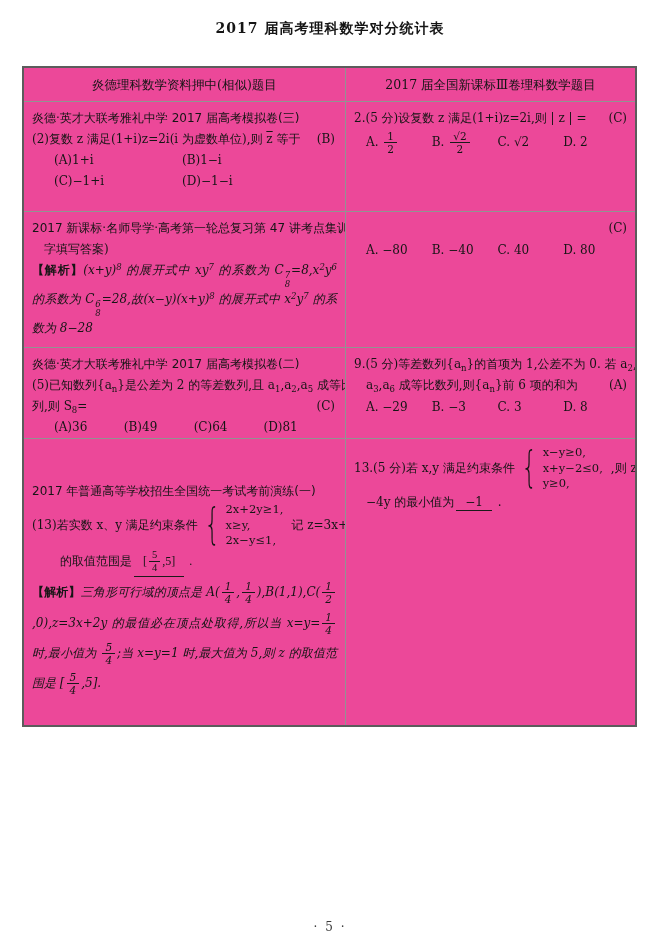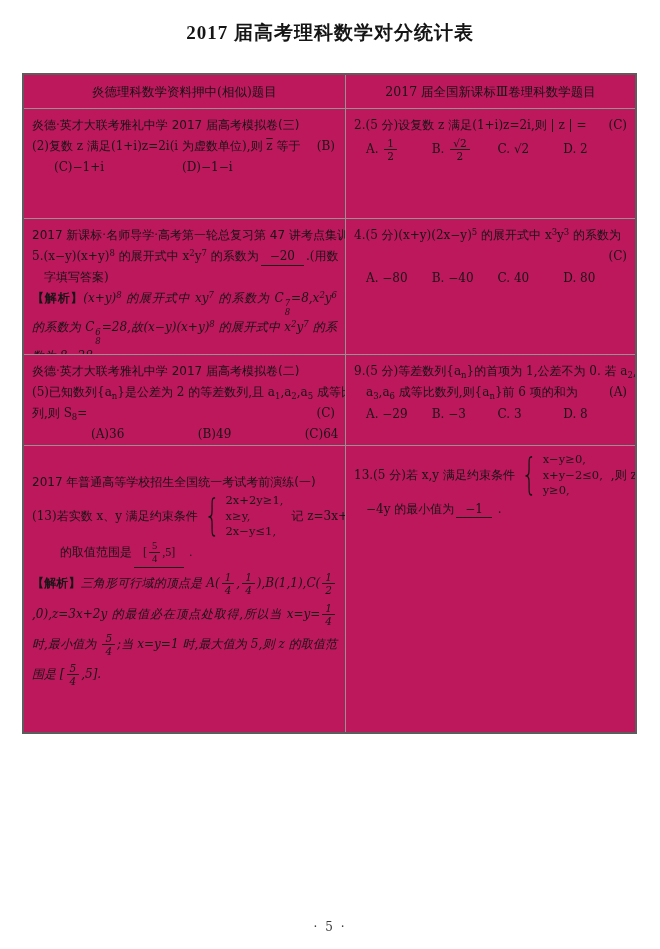--- a/index.html
+++ b/index.html
@@ -6,30 +6,30 @@
   html,body{background:#ffffff;}
   body{
     width:660px;height:949px;position:relative;
     font-family:"DejaVu Serif","Liberation Serif",serif;
     color:#151515;
   }
   .sheet{position:absolute;left:0;top:0;width:660px;height:949px;background:#fff;overflow:hidden;}
 
   .doc-title{
     position:absolute;top:20px;left:0;width:100%;
-    text-align:center;font-size:19px;font-weight:bold;letter-spacing:1px;font-family:Liberation Serif, serif;
+    text-align:center;font-size:14px;font-weight:bold;letter-spacing:1px;
   }
 
   .tbl{
-    position:absolute;left:22px;top:73px;width:615px;height:661px;
+    position:absolute;left:22px;top:66px;width:615px;height:661px;
     display:grid;
     grid-template-columns:321px 1fr;
     grid-template-rows:33px 110px 136px 91px auto;
     border:2px solid #5c5c5c;
-    background:#be185d;
+    background:#ec4899;
   }
   .cell{
     padding:6px 8px;font-size:12px;line-height:21px;
     overflow:hidden;position:relative;
   }
   .cell.right-col{padding:6px 6px 6px 8px;}
   .bt{border-top:1px solid #929292;}
   .bl{border-left:1px solid #929292;}
   .hdr{display:flex;align-items:center;justify-content:center;font-size:12.5px;padding:0;}
 
@@ -37,21 +37,21 @@
     font-family:"DejaVu Sans","Liberation Sans",sans-serif;
     font-weight:normal;font-size:12px;letter-spacing:0;
   }
   .rt-line{position:relative;white-space:nowrap;min-height:21px;}
   .rt-flow{white-space:normal;text-align:justify;}
   .analysis{font-style:italic;}
   .analysis-tall{line-height:30px;}
   .ind1{padding-left:12px;}
   .ind2{padding-left:22px;}
   .ind3{padding-left:28px;font-family:Liberation Serif, serif;}
-  .padtop{padding-top:26px;}
+  .padtop{padding-top:42px;}
 
   .rt-b{
     font-style:normal;font-weight:bold;
     font-family:Liberation Mono, monospace;
   }
   .rt-sup{font-size:8.5px;vertical-align:4px;line-height:0;}
   .rt-sub{font-size:8.5px;vertical-align:-3px;line-height:0;}
   .rt-ol{text-decoration:overline;}
   .rt-ans{position:absolute;right:2px;top:0;}
   .rt-u{
@@ -75,21 +75,21 @@
   .rt-brace{
     font-family:"DejaVu Sans","Liberation Sans",sans-serif;
     font-size:42px;font-weight:200;line-height:46px;
     transform:scaleX(0.6);transform-origin:center;
   }
   .rt-cases-col{display:inline-flex;flex-direction:column;font-size:11.5px;line-height:15.5px;justify-content:space-between;}
 
   .optgrid .optw1{display:inline-block;width:128px;}
   .opts4{display:flex;align-items:center;padding-left:12px;margin-top:1px;}
   .opts4 .opt{width:69px;}
-  .optrow .optn{display:inline-block;width:66px;margin-left:37px;}
+  .optrow .optn{display:inline-block;width:66px;}
 
   .page-num{
     position:absolute;left:0;top:920px;width:100%;
     text-align:center;font-size:12px;color:#3a3a3a;letter-spacing:2px;
   }
 </style>
 </head>
 <body>
 
 <div class="sheet">
@@ -97,20 +97,23 @@
   <div class="doc-title">2017 届高考理科数学对分统计表</div>
 
   <div class="tbl">
 
     <div class="cell hdr">炎德理科数学资料押中(相似)题目</div>
     <div class="cell hdr bl">2017 届全国新课标Ⅲ卷理科数学题目</div>
 
     <div class="cell bt">
       <div class="rt-line src">炎德·英才大联考雅礼中学 2017 届高考模拟卷(三)</div>
       <div class="rt-line">(2)复数 z 满足(1+i)z=2i(i 为虚数单位),则 <span class="rt-ol">z</span> 等于<span class="rt-ans">(B)</span></div>
+      <div class="rt-line ind2 optgrid">
+        <span class="optw1">(A)1+i</span><span>(B)1−i</span>
+      </div>
       <div class="rt-line ind2 optgrid">
         <span class="optw1">(C)−1+i</span><span>(D)−1−i</span>
       </div>
     </div>
 
     <div class="cell right-col bt bl">
       <div class="rt-line">2.(5 分)设复数 z 满足(1+i)z=2i,则 | z | =<span class="rt-ans">(C)</span></div>
       <div class="opts4">
         <span class="opt">A. <span class="rt-frac">
               <span class="rt-num">1</span>
@@ -120,34 +123,32 @@
               <span class="rt-num">√2</span>
               <span class="rt-den">2</span>
             </span></span>
         <span class="opt">C. √2</span>
         <span class="opt">D. 2</span>
       </div>
     </div>
 
     <div class="cell bt">
       <div class="rt-line src">2017 新课标·名师导学·高考第一轮总复习第 47 讲考点集训</div>
-      <div class="rt-line">5.(x−y)(x+y)<sup class="rt-sup">8</sup> 的展开式中 x<sup class="rt-sup">2</sup>y<sup class="rt-sup">7</sup> 的系数为<span class="rt-u">−20</span>.(用数</div>
       <div class="rt-line ind1">字填写答案)</div>
       <div class="rt-flow analysis"><span class="rt-b">【解析】</span>(x+y)<sup class="rt-sup">8</sup> 的展开式中 xy<sup class="rt-sup">7</sup> 的系数为 C<span class="rt-stack">
             <span class="rt-stack-top">7</span>
             <span class="rt-stack-bot">8</span>
           </span>=8,x<sup class="rt-sup">2</sup>y<sup class="rt-sup">6</sup> 的系数为 C<span class="rt-stack">
             <span class="rt-stack-top">6</span>
             <span class="rt-stack-bot">8</span>
           </span>=28,故(x−y)(x+y)<sup class="rt-sup">8</sup> 的展开式中 x<sup class="rt-sup">2</sup>y<sup class="rt-sup">7</sup> 的系数为 8−28</div>
 
     </div>
 
     <div class="cell right-col bt bl">
-      <div class="rt-line">4.(5 分)(x+y)(2x−y)<sup class="rt-sup">5</sup> 的展开式中 x<sup class="rt-sup">3</sup>y<sup class="rt-sup">3</sup> 的系数为</div>
       <div class="rt-line">
           <span class="rt-ans">(C)</span>
         </div>
       <div class="opts4">
         <span class="opt">A. −80</span>
         <span class="opt">B. −40</span>
         <span class="opt">C. 40</span>
         <span class="opt">D. 80</span>
       </div>
     </div>

